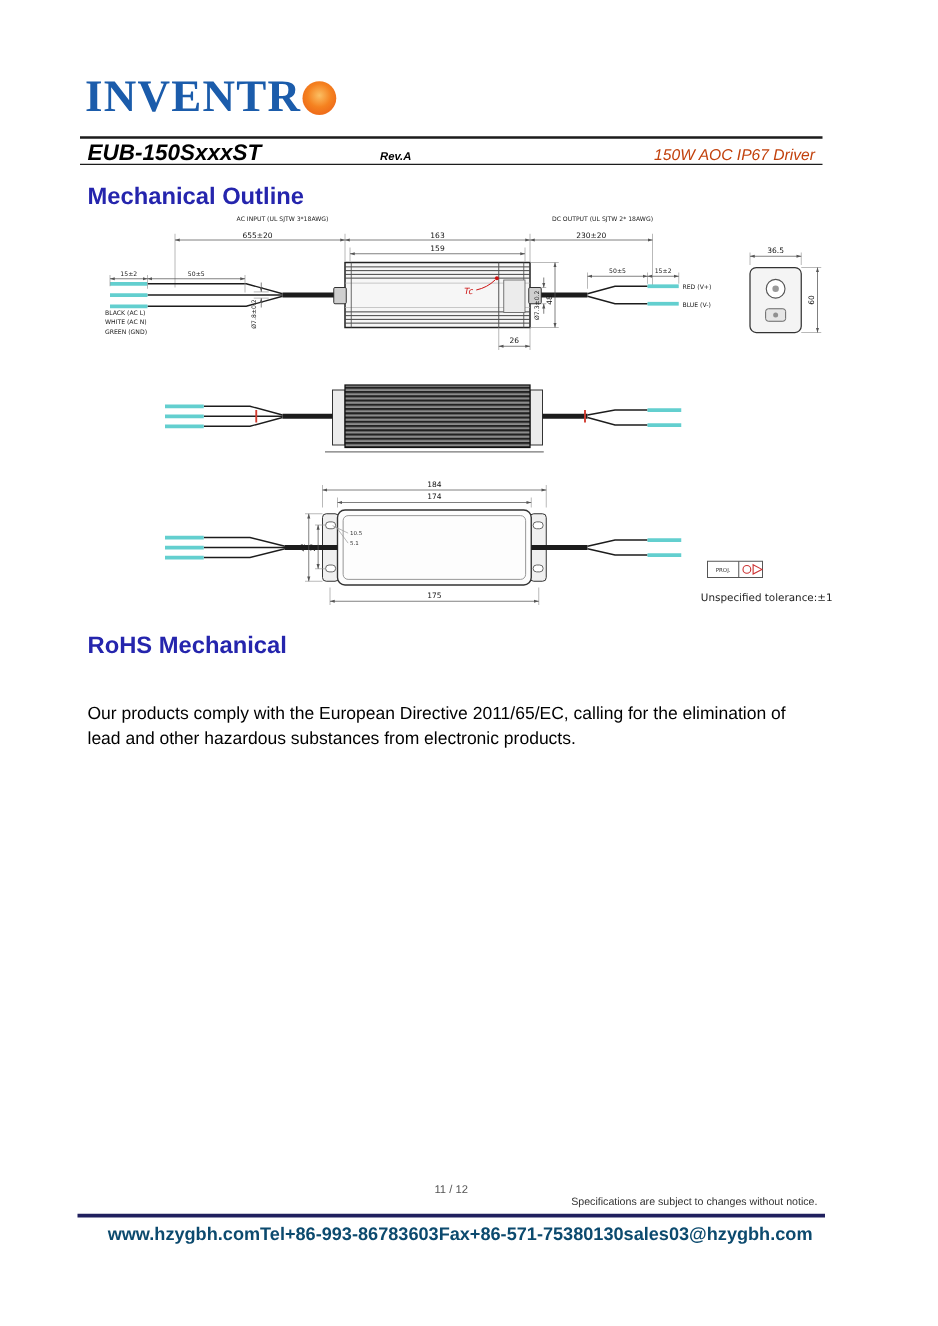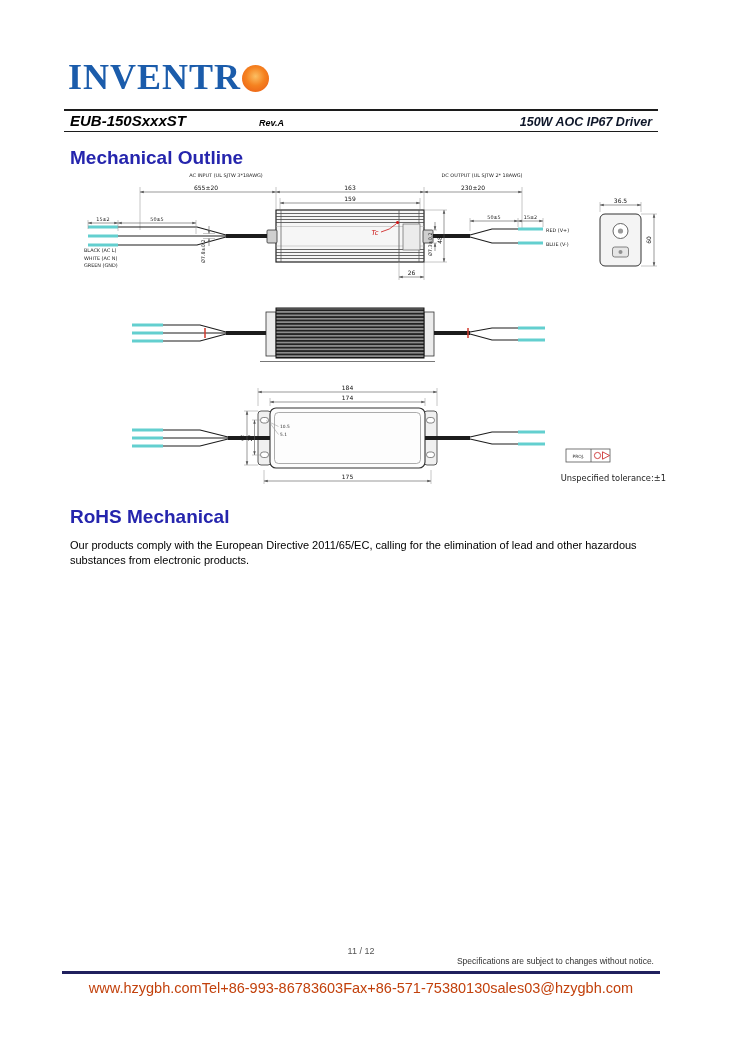--- a/index.html
+++ b/index.html
@@ -11,49 +11,49 @@
   
   .logo { position:absolute; top:56px; left:68px; display:flex; align-items:center;
           font-family:"Liberation Serif", serif; font-weight:bold; font-size:36px;
           color:#1b5cab; letter-spacing:1px; }
   .logo-o { display:inline-block; width:27px; height:27px; border-radius:50%; margin:2px 1px 0 1px;
             background: radial-gradient(circle at 50% 42%, #fbbf63 0%, #f58220 45%, #ef6d1a 72%, #fbc98e 100%); }
   .rule { position:absolute; left:64px; right:64px; background:#1c1c1c; }
   .rule.r1 { top:109px; height:2px; }
   .rule.r2 { top:131px; height:1.4px; }
   .title-row { position:absolute; top:112px; left:70px; right:70px; display:flex; align-items:baseline; }
-  .model { font-size:15px; font-weight:bold; font-style:italic; color:#000;text-align:right; }
-  .rev { font-size:9px; font-weight:bold; font-style:italic; color:#000; margin-left:73px; }
+  .model { font-size:18px; font-weight:bold; font-style:italic; color:#000;text-align:right; }
+  .rev { font-size:9px; font-weight:bold; font-style:italic; color:#000; margin-left:95px; }
   .flex-sp { flex:1; }
-  .product { font-size:12.5px; font-weight:bold; font-style:italic; color:#0f172a; }
+  .product { font-size:12.5px; font-weight:normal; font-style:italic; color:#c2410c; }
   
   .sec-title { position:absolute; left:70px; font-size:19px; font-weight:bold; color:#2525ad; }
   .sec-title.mech { top:147px; }
   .sec-title.rohs { top:506px; }
-  .rohs-body { position:absolute; left:70px; top:538px; width:585px; font-size:11px; color:#000; line-height:1.4; }
+  .rohs-body { position:absolute; left:70px; top:561px; width:585px; font-size:14px; color:#000; line-height:1.4; }
   
   .drawing { position:absolute; left:35px; top:165px; }
   .drawing text { font-family:"DejaVu Sans", sans-serif; }
   .t6  { font-size:6px; fill:#111; }
   .t5  { font-size:4.9px; fill:#222; }
   .t45 { font-size:4.4px; fill:#333; }
   .t8  { font-size:8.3px; fill:#222; }
   .dim, .dimo { stroke:#555; stroke-width:.6; fill:none; }
   .ext { stroke:#999; stroke-width:.55; }
   .wire { stroke:#1c1c1c; stroke-width:1.1; fill:none; }
   .cable { stroke:#1c1c1c; stroke-width:4; fill:none; }
   .tip { stroke:#63cfcf; stroke-width:3; fill:none; }
   .redmark { stroke:#d23a2e; stroke-width:1.5; }
   .tc { font-size:6.8px; font-style:italic; fill:#c11; }
   
   .page-num { position:absolute; top:946px; left:0; right:0; text-align:center; font-size:9px; color:#555; }
   .spec-note { position:absolute; top:956px; right:68px; font-size:8.5px; color:#333; }
   .navy-line { position:absolute; top:971px; left:62px; right:62px; height:2.5px; background:#20205e; }
-  .contact-row { position:absolute; top:980px; left:72px; right:72px; display:flex; justify-content:center;
-                 font-size:14.5px; font-weight:normal; color:#c2410c; }
+  .contact-row { position:absolute; top:980px; left:72px; right:72px; display:flex; justify-content:flex-end;
+                 font-size:14.5px; font-weight:bold; color:#0c4a6e; }
 </style>
 </head>
 <body>
 
 <div class="page">
 
   <div class="logo">
     <span>INVENTR</span>
     <span class="logo-o"></span>
   </div>

